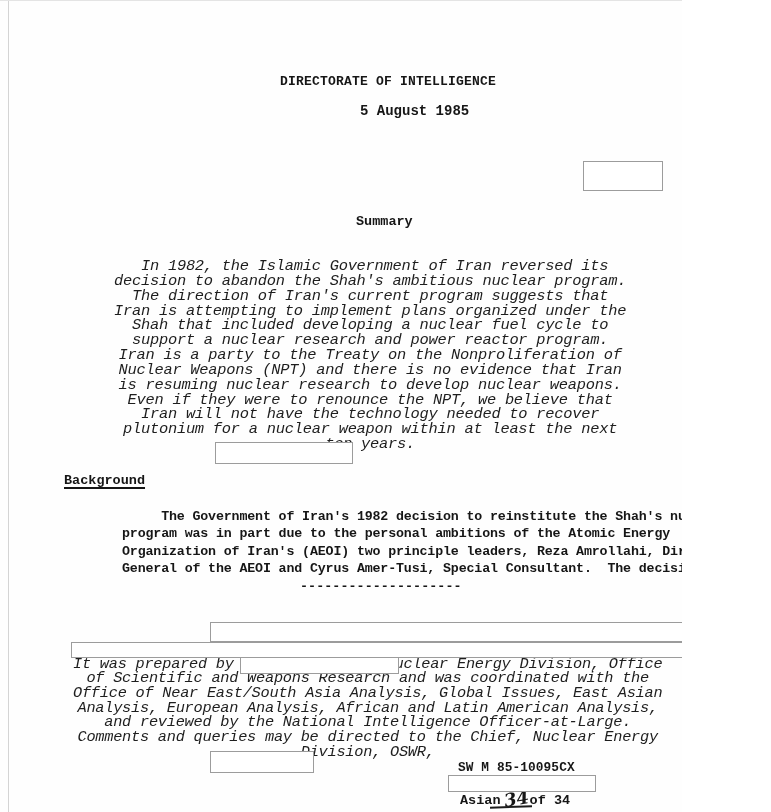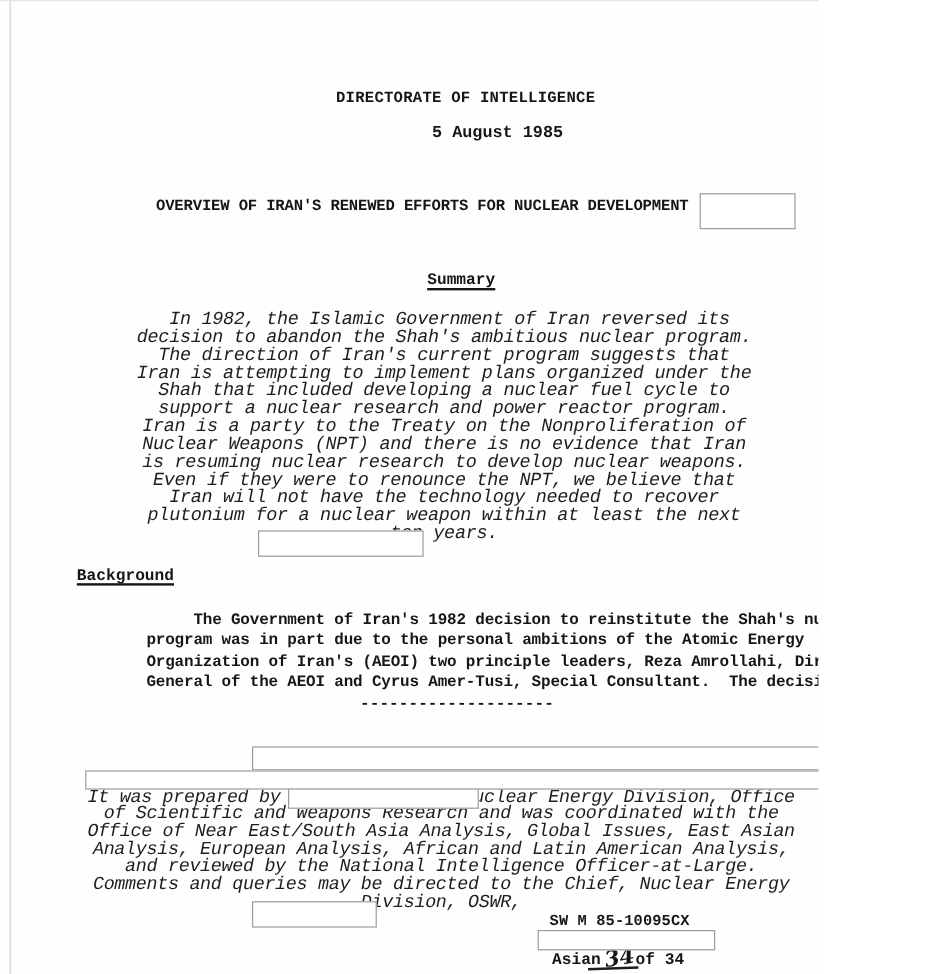--- a/index.html
+++ b/index.html
@@ -13,22 +13,22 @@
     padding-left: 48px;
   }
   .abs { position: absolute; }
   .typed-bold { font-family: "Liberation Mono", monospace; font-weight: bold; color: #161616; }
   .typed-italic { font-family: Liberation Mono, monospace; font-style: italic; color: #1e1e1e; text-align: center; }
   .pre { white-space: pre; }
   .org-line { left: 280px; top: 74px; font-size: 13px; letter-spacing: 0.2px; }
   .date-line { left: 332px; top: 103px; font-size: 14px; margin-left: 28px; }
   .doc-title { left: 130px; top: 164px; font-size: 13px; letter-spacing: -0.15px; }
   .summary-heading {
-    left: 356px; top: 227px; font-size: 13.5px;
-    text-decoration: underline; text-underline-offset: 3px; text-decoration-thickness: 1.5px;
+    left: 356px; top: 214px; font-size: 13.5px;
+    text-underline-offset: 3px; text-decoration-thickness: 1.5px;
   }
   .summary-body { left: 114px; top: 259px; font-size: 15.4px; line-height: 14.85px; letter-spacing: -0.25px; }
   .background-heading {
     left: 64px; top: 473px; font-size: 13.5px;
     text-decoration: underline; text-underline-offset: 3px; text-decoration-thickness: 1.5px;
   }
   .background-body { left: 77px; top: 508px; font-size: 13.3px; line-height: 17.4px; letter-spacing: -0.15px; margin-left: 45px; }
   .separator-line { left: 300px; top: 579px; font-size: 13.3px; letter-spacing: 0.1px; }
   .fn-request { left: 73px; top: 605px; font-size: 15.3px; line-height: 15.2px; letter-spacing: -0.25px; }
   .fn-preparation { left: 73px; top: 656.5px; font-size: 15.3px; line-height: 14.7px; letter-spacing: -0.25px; }
@@ -63,21 +63,20 @@
 </head>
 <body>
 
 <div class="page">
 
   <div class="abs scan-edge-left"></div>
   <div class="abs scan-edge-top"></div>
 
   <div class="abs typed-bold org-line">DIRECTORATE OF INTELLIGENCE</div>
   <div class="abs typed-bold date-line">5 August 1985</div>
-  <div class="abs typed-bold doc-title">OVERVIEW OF IRAN'S RENEWED EFFORTS FOR NUCLEAR DEVELOPMENT</div>
 
   <div class="abs typed-bold summary-heading">Summary</div>
   <div class="abs typed-italic summary-body pre"> In 1982, the Islamic Government of Iran reversed its
 decision to abandon the Shah's ambitious nuclear program.
 The direction of Iran's current program suggests that
 Iran is attempting to implement plans organized under the
 Shah that included developing a nuclear fuel cycle to
 support a nuclear research and power reactor program.
 Iran is a party to the Treaty on the Nonproliferation of
 Nuclear Weapons (NPT) and there is no evidence that Iran

